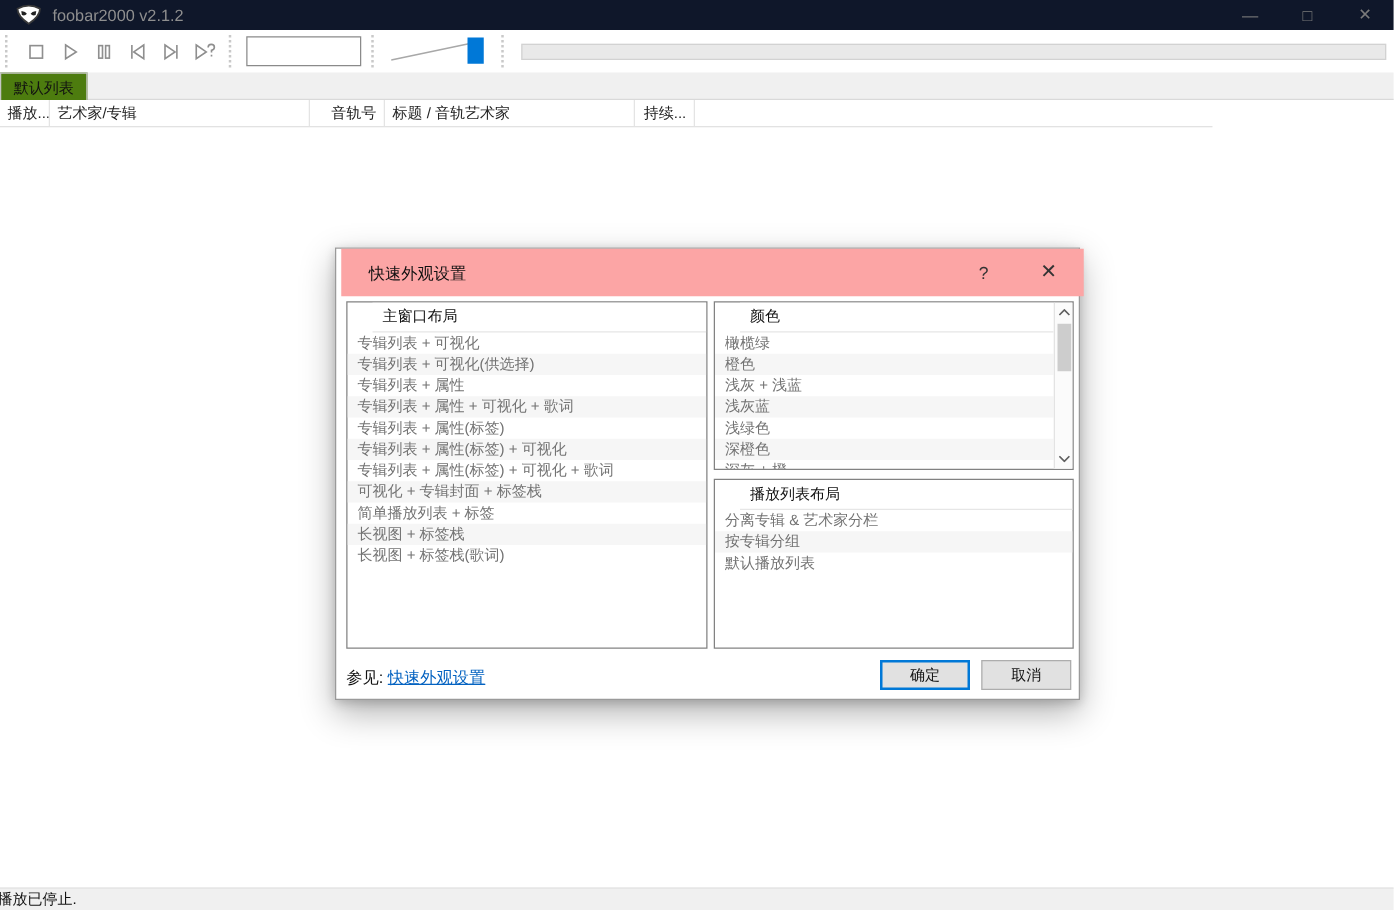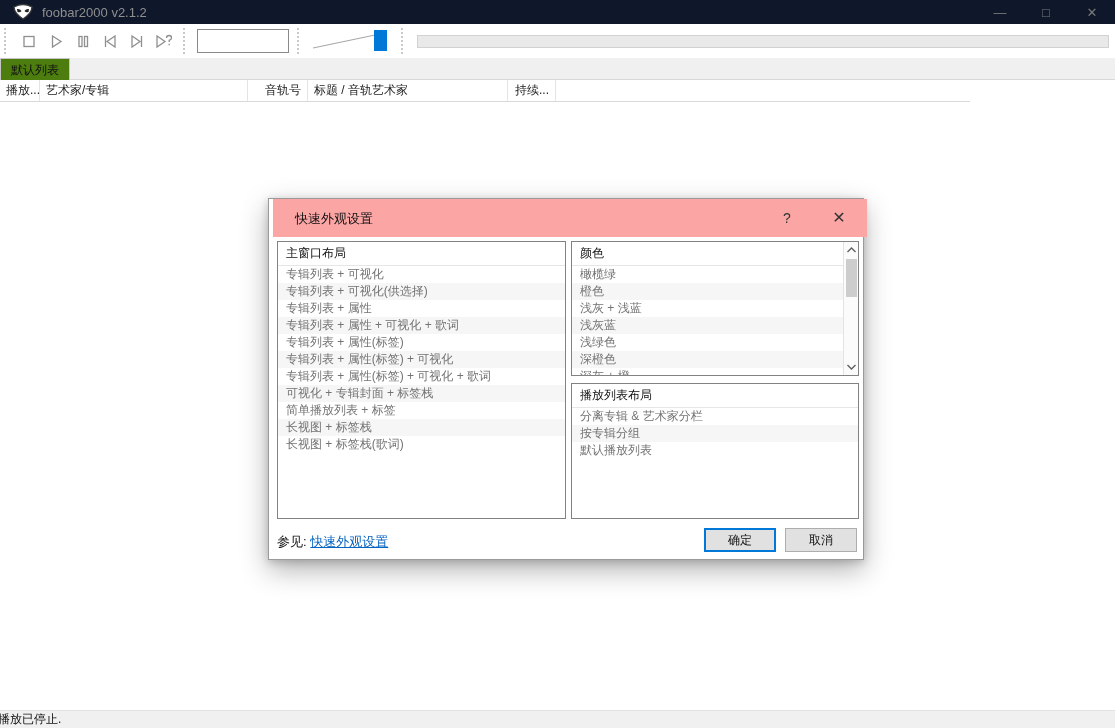--- a/index.html
+++ b/index.html
@@ -42,21 +42,21 @@
   .status-text { margin-left:-2px; color:#111; }
 
   
   .dialog { position:absolute; left:268px; top:198px; width:596px; height:362px; background:#fff; border:1px solid #9a9a9a; box-shadow:0 10px 26px rgba(0,0,0,.30), 0 2px 8px rgba(0,0,0,.18); }
   .dlg-titlebar { position:absolute; left:4px; top:0; width:100%; height:38px; background:#fca5a5; }
   .dlg-title { position:absolute; left:22px; top:11px; font-size:13px; color:#111; }
   .dlg-help { position:absolute; right:68px; top:8px; width:24px; height:22px; text-align:center; line-height:22px; color:#333; font-size:14px; }
   .dlg-close { position:absolute; right:14px; top:6px; width:28px; height:26px; text-align:center; line-height:26px; color:#333; font-size:16px; }
 
   .listbox { position:absolute; background:#fff; border:1px solid #828282; overflow:hidden; }
-  .lb-header { height:24px; line-height:23px; padding-left:8px; border-bottom:1px solid #e6e6e6; color:#111; background:#fff; }
+  .lb-header { height:24px; line-height:23px; padding-left:8px; border-bottom:1px solid #e6e6e6; color:#111; background:#fff;margin-left:20px; }
   .lb-items .row { height:17px; line-height:17px; padding-left:8px; white-space:nowrap; color:#737373; }
   .lb-items .row:nth-child(even) { background:#f6f6f6; }
 
   .lb-left  { left:8px;   top:42px;  width:289px; height:278px; }
   .lb-colors{ left:302px; top:42px;  width:288px; height:135px; }
   .lb-pl    { left:302px; top:184px; width:288px; height:136px; }
 
   .lb-colors .lb-inner { position:absolute; left:0; top:0; right:15px; bottom:0; overflow:hidden; }
   .scrollbar { position:absolute; right:0; top:0; width:15px; height:100%; background:#fbfbfb; border-left:1px solid #e3e3e3; }
   .sb-arrow { position:absolute; left:0; width:15px; height:16px; display:flex; align-items:center; justify-content:center; }

